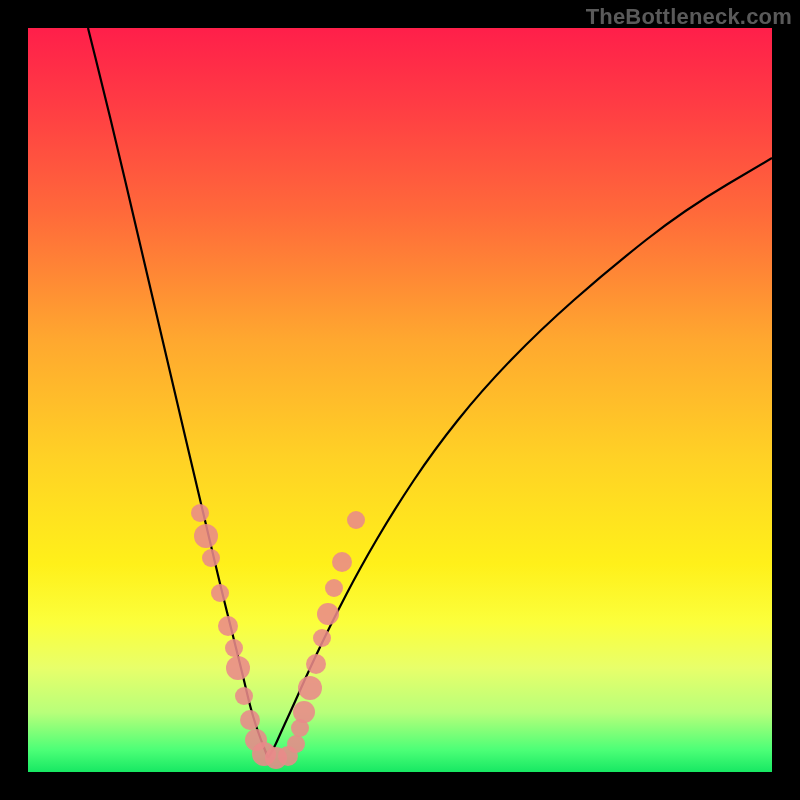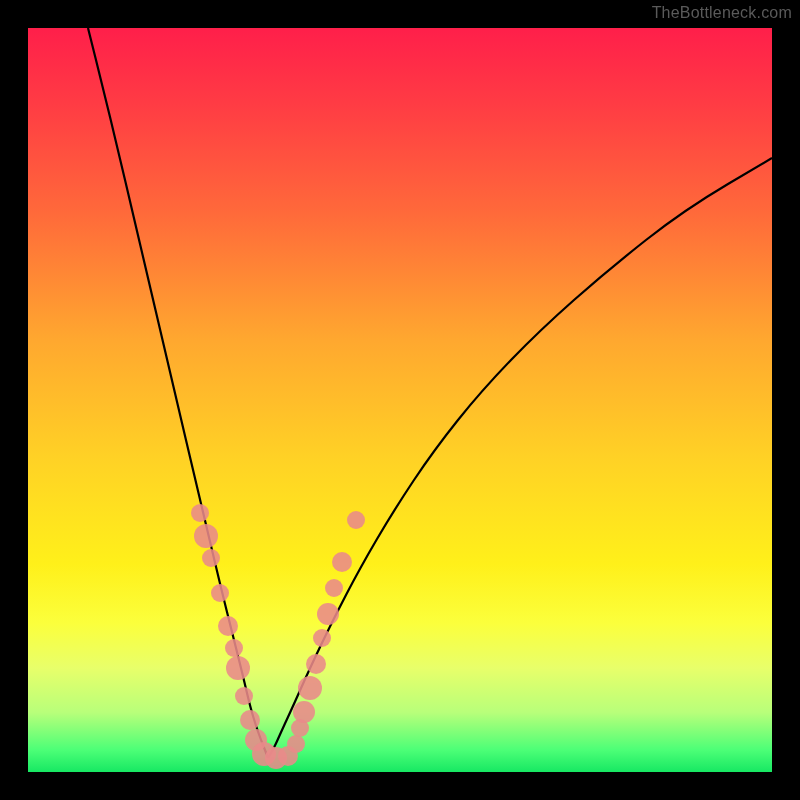--- a/index.html
+++ b/index.html
@@ -36,22 +36,22 @@
       #fbff3c 80%,
       #e8ff6a 86%,
       #b8ff7a 92%,
       #4dff77 97%,
       #17e863 100%);
   }
   .watermark {
     position: absolute;
     top: 4px;
     right: 8px;
-    font-size: 16px;
-    font-weight: 400;
+    font-size: 22px;
+    font-weight: 700;
     color: #5a5a5a;
     letter-spacing: 0.2px;
     user-select: none;
   }
   svg.curve {
     position: absolute;
     top: 0;
     left: 0;
     width: 744px;
     height: 744px;

